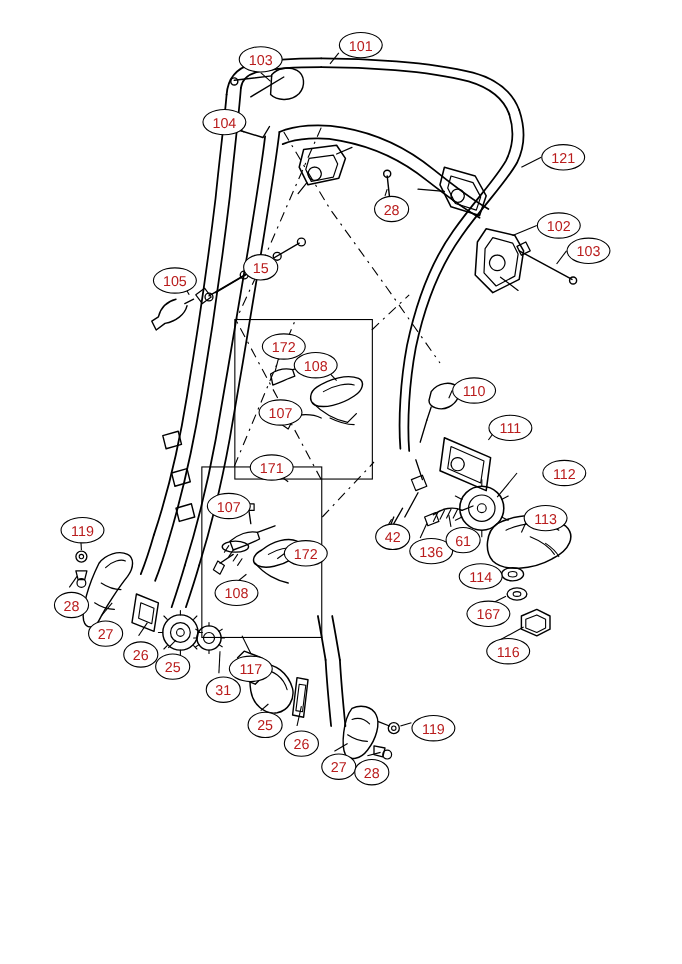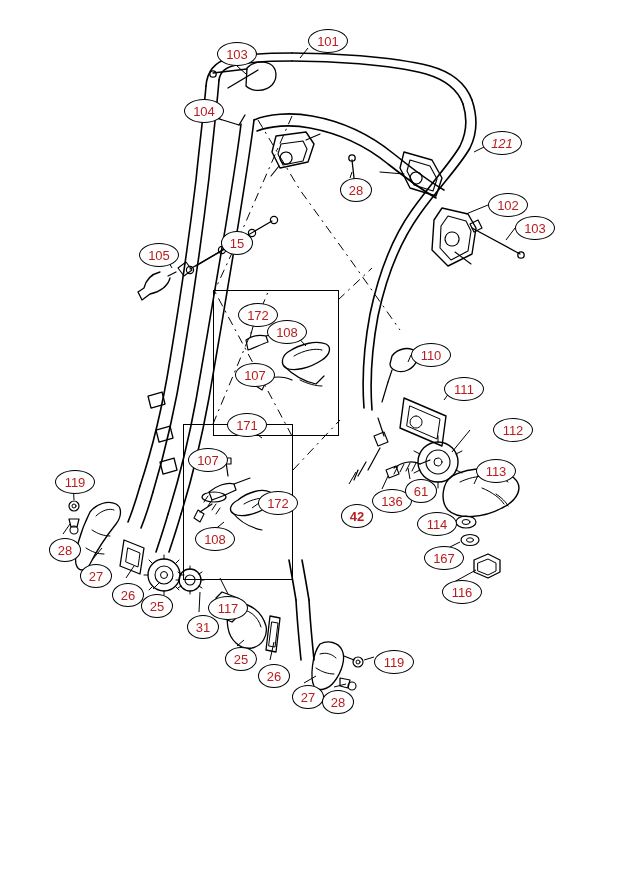--- a/index.html
+++ b/index.html
@@ -290,38 +290,38 @@
       <path d="M334,687 L346,684"></path>
     </g>
   </svg>
 
   <div class="frame-box" style="left:213px; top:290px; width:126px; height:146px;"></div>
   <div class="frame-box" style="left:183px; top:424px; width:110px; height:156px;"></div>
 
   <div class="callout oval w3" style="left:217px; top:42px;">103</div>
   <div class="callout oval w3" style="left:308px; top:29px;">101</div>
   <div class="callout oval w3" style="left:184px; top:99px;">104</div>
-  <div class="callout oval w3" style="left:482px; top:131px;font-style:italic;">121</div>
+  <div class="callout oval w3" style="left:492px; top:131px;">121</div>
   <div class="callout oval w2" style="left:340px; top:178px;">28</div>
   <div class="callout oval w3" style="left:488px; top:193px;">102</div>
   <div class="callout oval w3" style="left:515px; top:216px;">103</div>
   <div class="callout oval w2" style="left:221px; top:231px;">15</div>
   <div class="callout oval w3" style="left:139px; top:243px;">105</div>
   <div class="callout oval w3" style="left:238px; top:303px;">172</div>
   <div class="callout oval w3" style="left:267px; top:320px;">108</div>
   <div class="callout oval w3" style="left:411px; top:343px;">110</div>
   <div class="callout oval w3" style="left:235px; top:363px;">107</div>
   <div class="callout oval w3" style="left:444px; top:377px;">111</div>
   <div class="callout oval w3" style="left:227px; top:413px;">171</div>
   <div class="callout oval w3" style="left:493px; top:418px;">112</div>
   <div class="callout oval w3" style="left:188px; top:448px;">107</div>
   <div class="callout oval w3" style="left:476px; top:459px;">113</div>
   <div class="callout oval w3" style="left:55px; top:470px;">119</div>
   <div class="callout oval w3" style="left:258px; top:491px;">172</div>
-  <div class="callout oval w2" style="left:341px; top:504px;font-weight:bold;">42</div>
+  <div class="callout oval w2" style="left:341px; top:476px;">42</div>
   <div class="callout oval w3" style="left:372px; top:489px;">136</div>
   <div class="callout oval w2" style="left:405px; top:479px;">61</div>
   <div class="callout oval w3" style="left:417px; top:512px;">114</div>
   <div class="callout oval w3" style="left:195px; top:527px;">108</div>
   <div class="callout oval w2" style="left:49px; top:538px;">28</div>
   <div class="callout oval w3" style="left:424px; top:546px;">167</div>
   <div class="callout oval w2" style="left:80px; top:564px;">27</div>
   <div class="callout oval w3" style="left:442px; top:580px;">116</div>
   <div class="callout oval w2" style="left:112px; top:583px;">26</div>
   <div class="callout oval w3" style="left:208px; top:596px;">117</div>

